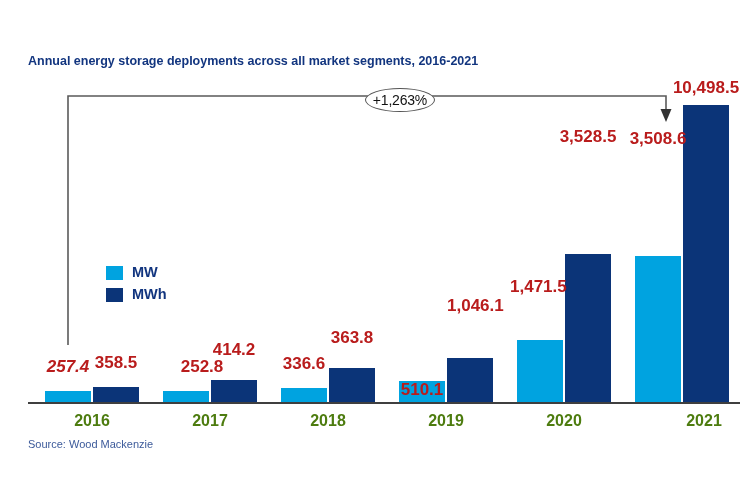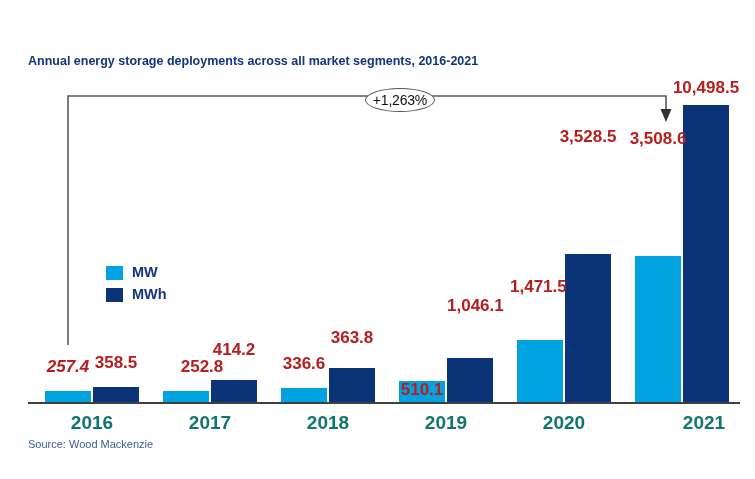--- a/index.html
+++ b/index.html
@@ -64,23 +64,23 @@
     position: absolute;
     font-size: 17px;
     font-weight: bold;
     color: #b91c1c;
     white-space: nowrap;
     text-align: center;
   }
   .year-label {
     position: absolute;
     top: 412px;
-    font-size: 19px;
-    font-weight: bold;
-    color: #0f766e;
+    font-size: 16px;
+    font-weight: bold;
+    color: #4d7c0f;
     text-align: center;
     white-space: nowrap;
   }
   .legend {
     position: absolute;
     left: 106px;
     top: 263px;
   }
   .legend-row {
     display: flex;

